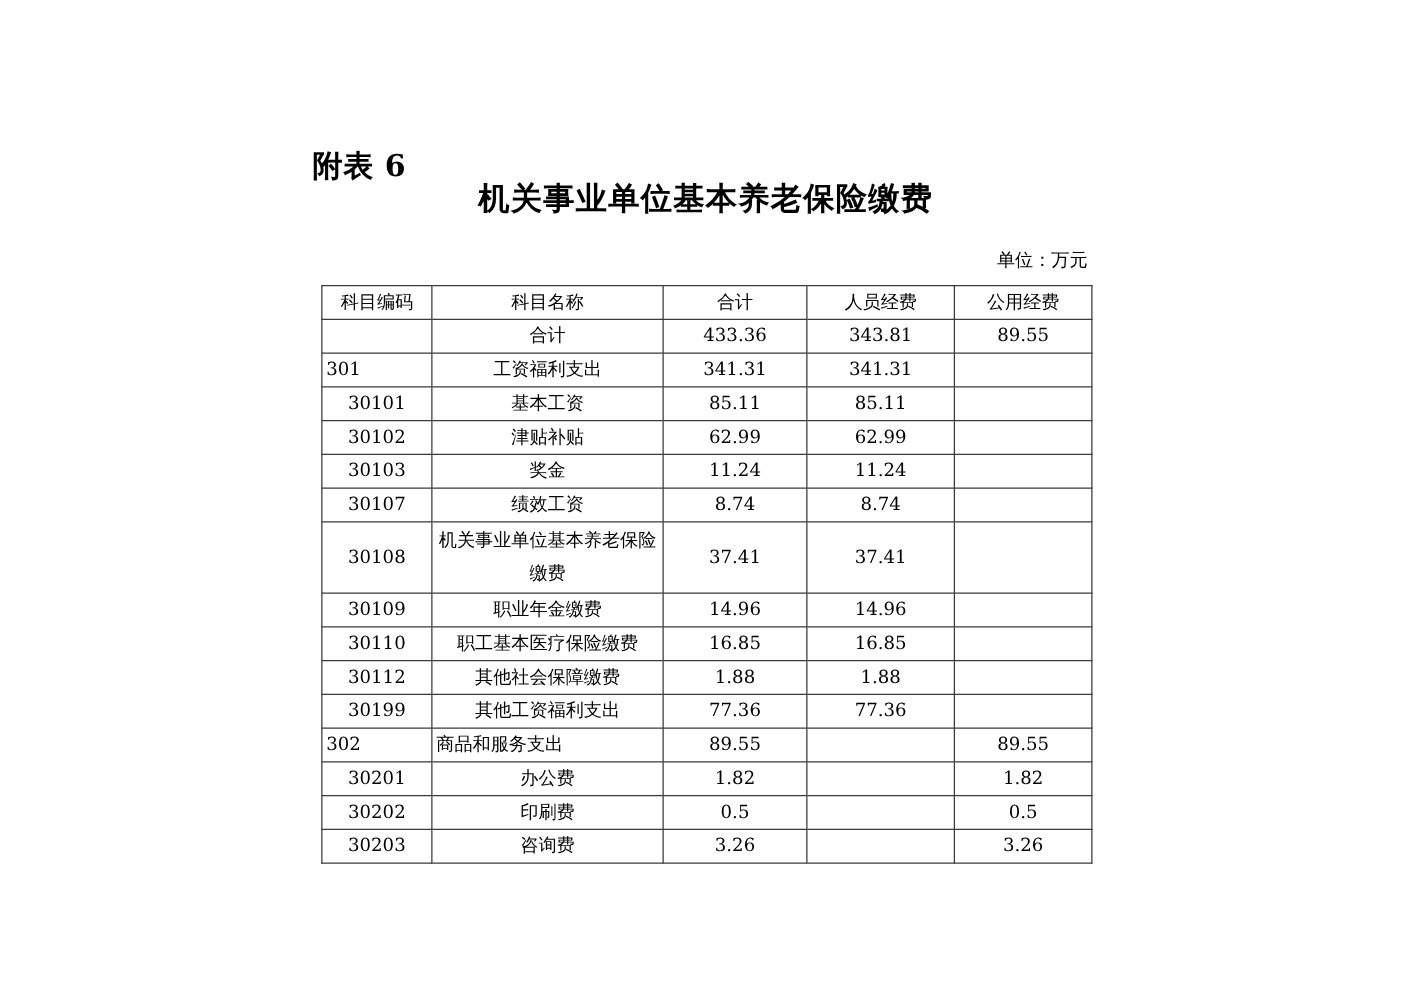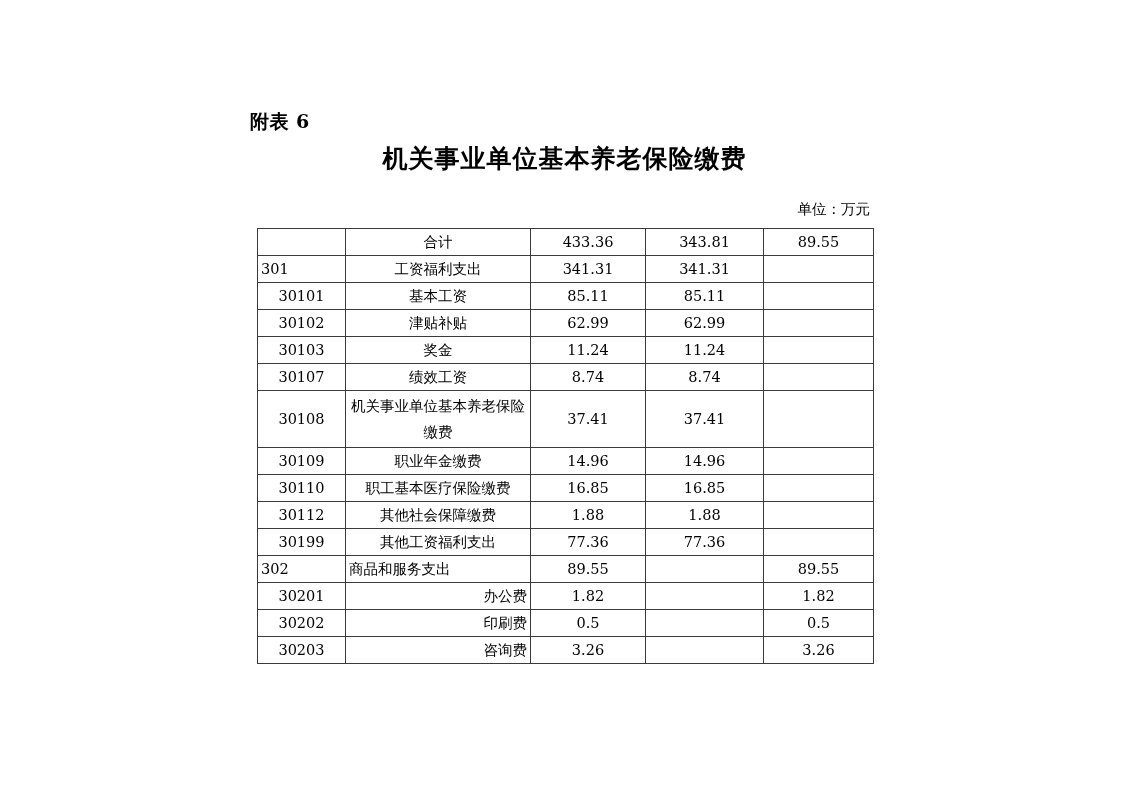--- a/index.html
+++ b/index.html
@@ -22,22 +22,22 @@
     top: 0;
     width: 1122px;
     height: 793px;
     background: #ffffff;
   }
 
   
   .attach-label {
     position: absolute;
     left: 250px;
-    top: 108px;
-    font-size: 19px;
+    top: 120px;
+    font-size: 24px;
     font-weight: bold;
     letter-spacing: 0.5px;
     line-height: 26px;
     white-space: pre;
   }
 
   
   .doc-title {
     position: absolute;
     left: 257px;
@@ -96,21 +96,21 @@
   col.c-total  { width: 115px; }
   col.c-person { width: 118px; }
   col.c-public { width: 110px; }
 
   .th-center { text-align: center; }
 
   td.code-cell      { text-align: center; margin-top: 34px; }
   td.code-cell-left { text-align: left;  padding-left: 2px; }
   td.name-cell      { text-align: center; }
   td.name-cell-left { text-align: left;  padding-left: 2px; }
-  td.name-cell-indent { text-align: right; padding-left: 22px; margin-top: 48px; }
+  td.name-cell-indent { text-align: center; padding-left: 22px; margin-top: 48px; }
   td.num-cell       { text-align: center; padding-left: 3px; }
 
   tr.tall-row td { height: 57px; }
   tr.tall-row td.name-cell { line-height: 26px; }
 </style>
 </head>
 <body>
 
 <div class="page">
 
@@ -123,20 +123,27 @@
   <div class="table-wrap">
     <table class="budget">
       <colgroup>
         <col class="c-code">
         <col class="c-name">
         <col class="c-total">
         <col class="c-person">
         <col class="c-public">
       </colgroup>
       <thead>
+        <tr>
+          <th class="th-center">科目编码</th>
+          <th class="th-center">科目名称</th>
+          <th class="th-center">合计</th>
+          <th class="th-center">人员经费</th>
+          <th class="th-center">公用经费</th>
+        </tr>
       </thead>
       <tbody id="table-body">
           <tr>
             <td class="code-cell"></td>
             <td class="name-cell">合计</td>
             <td class="num-cell">433.36</td>
             <td class="num-cell">343.81</td>
             <td class="num-cell">89.55</td>
           </tr>
           <tr>

